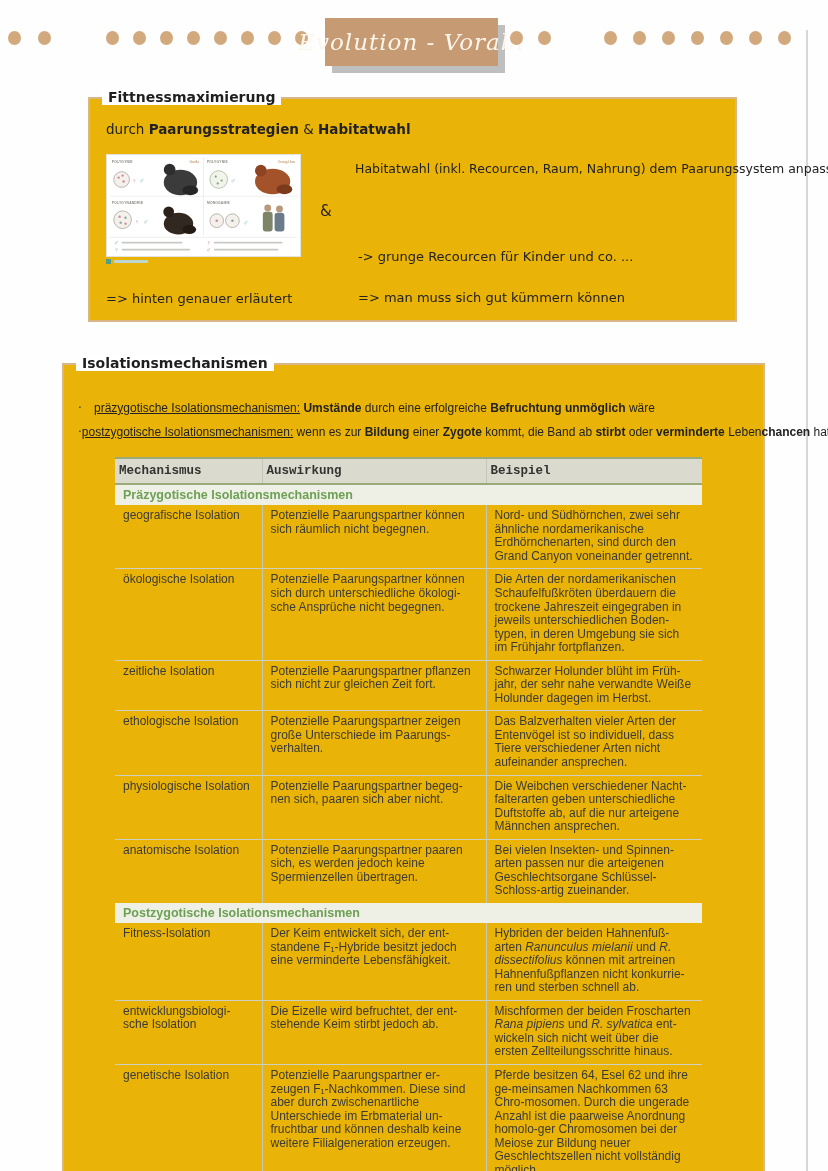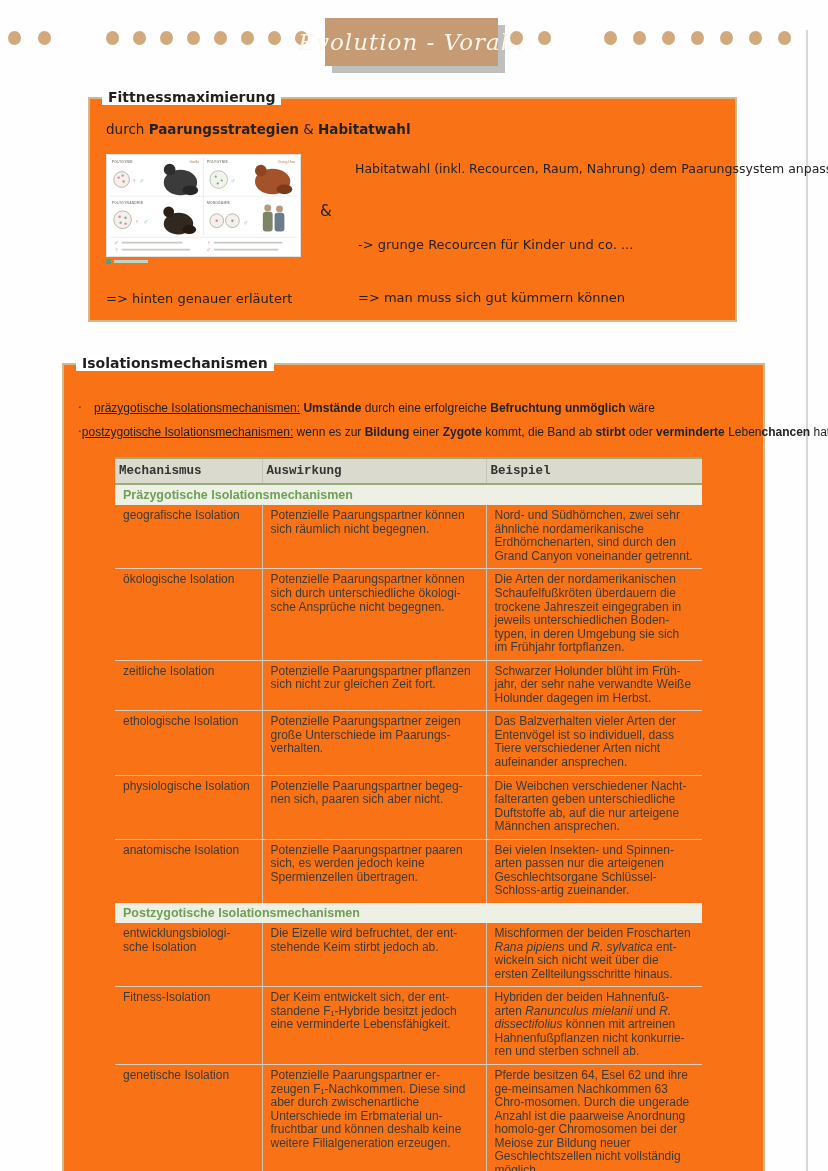--- a/index.html
+++ b/index.html
@@ -15,40 +15,40 @@
   .dots{position:absolute;top:31px;display:flex;}
   .dot{width:13px;height:14px;border-radius:50%;background:var(--dot);}
   .banner{position:absolute;left:325px;top:18px;width:173px;height:48px;
     background:var(--tan);box-shadow:7px 7px 0 0 var(--banner-shadow);
     display:flex;align-items:center;justify-content:center;}
   .banner-text{font-family:"DejaVu Serif",serif;font-style:italic;color:#fdf6ec;
     font-size:23px;letter-spacing:1px;white-space:nowrap;}
   .edge-line{position:absolute;left:806px;top:30px;width:2px;height:1141px;background:#c6c6c6;opacity:.7;}
 
   
-  .notebox{position:absolute;border:2px solid var(--border-tan);background:#f97316;}
+  .notebox{position:absolute;border:2px solid var(--border-tan);background:#eab308;}
   .notebox .legend{position:absolute;top:-10px;left:12px;background:#fff;padding:0 6px;
     font-family:"DejaVu Sans",sans-serif;font-weight:bold;font-size:14px;color:var(--text-dark);
     white-space:nowrap;}
   .hand{font-family:"DejaVu Sans",sans-serif;color:#222;font-size:13px;}
   .hand .b{font-weight:bold;}
   .hand .u{text-decoration:underline;}
 
   
   #fitness-box{left:88px;top:97px;width:649px;height:225px;}
   .fb-abs{position:absolute;white-space:nowrap;}
   #fb-intro{top:22px;left:16px;font-size:13.5px;}
   #fb-img{top:55px;left:16px;width:195px;height:103px;}
   #fb-caption{position:absolute;top:160px;left:16px;display:flex;align-items:center;gap:3px;}
   .cap-square{width:5px;height:5px;background:#4e9e8a;display:inline-block;}
   .cap-line{width:34px;height:3px;background:#bcd6cf;display:inline-block;}
   #fb-amp{top:103px;left:230px;font-size:15px;}
   #fb-r1{top:62px;left:265px;}
   #fb-r2{top:112px;left:268px;}
-  #fb-r3{top:138px;left:268px;}
+  #fb-r3{top:150px;left:268px;}
   #fb-bl{top:192px;left:16px;}
   #fb-br{top:191px;left:268px;}
 
   
   .mockimg{border:1px solid #e3e3e0;background:#fff;}
   .plabel{font-size:3.4px;fill:#8b8b85;font-weight:bold;letter-spacing:.2px;}
   .pspecies{font-size:3.4px;fill:#b9814c;}
   .sym-f{font-size:7px;fill:#d77fa1;}
   .sym-m{font-size:7px;fill:#6fa8a8;}
   .legline{fill:#c9c9c4;}
@@ -254,30 +254,30 @@
           </tr>
           <tr class="data-row">
             <td><span>anatomische Isolation</span></td>
             <td><span>Potenzielle Paarungspartner paaren sich, es werden jedoch keine Spermienzellen übertragen.</span></td>
             <td><span>Bei vielen Insekten- und Spinnen-arten passen nur die arteigenen Geschlechtsorgane Schlüssel-Schloss-artig zueinander.</span></td>
           </tr>
           <tr class="section-row">
             <td colspan="3">Postzygotische Isolationsmechanismen</td>
           </tr>
           <tr class="data-row">
+            <td><span>Fitness-Isolation</span></td>
+            <td><span>Der Keim entwickelt sich, der ent-standene F₁-Hybride besitzt jedoch eine verminderte Lebensfähigkeit.</span></td>
+            <td><span>Hybriden der beiden Hahnenfuß-arten </span><span class="i">Ranunculus mielanii</span><span> und </span><span class="i">R. dissectifolius</span><span> können mit artreinen Hahnenfußpflanzen nicht konkurrie-ren und sterben schnell ab.</span></td>
+          </tr>
+          <tr class="data-row">
             <td><span>entwicklungsbiologi-sche Isolation</span></td>
             <td><span>Die Eizelle wird befruchtet, der ent-stehende Keim stirbt jedoch ab.</span></td>
             <td><span>Mischformen der beiden Froscharten </span><span class="i">Rana pipiens</span><span> und </span><span class="i">R. sylvatica</span><span> ent-wickeln sich nicht weit über die ersten Zellteilungsschritte hinaus.</span></td>
           </tr>
           <tr class="data-row">
-            <td><span>Fitness-Isolation</span></td>
-            <td><span>Der Keim entwickelt sich, der ent-standene F₁-Hybride besitzt jedoch eine verminderte Lebensfähigkeit.</span></td>
-            <td><span>Hybriden der beiden Hahnenfuß-arten </span><span class="i">Ranunculus mielanii</span><span> und </span><span class="i">R. dissectifolius</span><span> können mit artreinen Hahnenfußpflanzen nicht konkurrie-ren und sterben schnell ab.</span></td>
-          </tr>
-          <tr class="data-row">
             <td><span>genetische Isolation</span></td>
             <td><span>Potenzielle Paarungspartner er-zeugen F₁-Nachkommen. Diese sind aber durch zwischenartliche Unterschiede im Erbmaterial un-fruchtbar und können deshalb keine weitere Filialgeneration erzeugen.</span></td>
             <td><span>Pferde besitzen 64, Esel 62 und ihre ge-meinsamen Nachkommen 63 Chro-mosomen. Durch die ungerade Anzahl ist die paarweise Anordnung homolo-ger Chromosomen bei der Meiose zur Bildung neuer Geschlechtszellen nicht vollständig möglich.</span></td>
           </tr>
         </tbody>
     </table>
   </div>
 
 </div>
 

